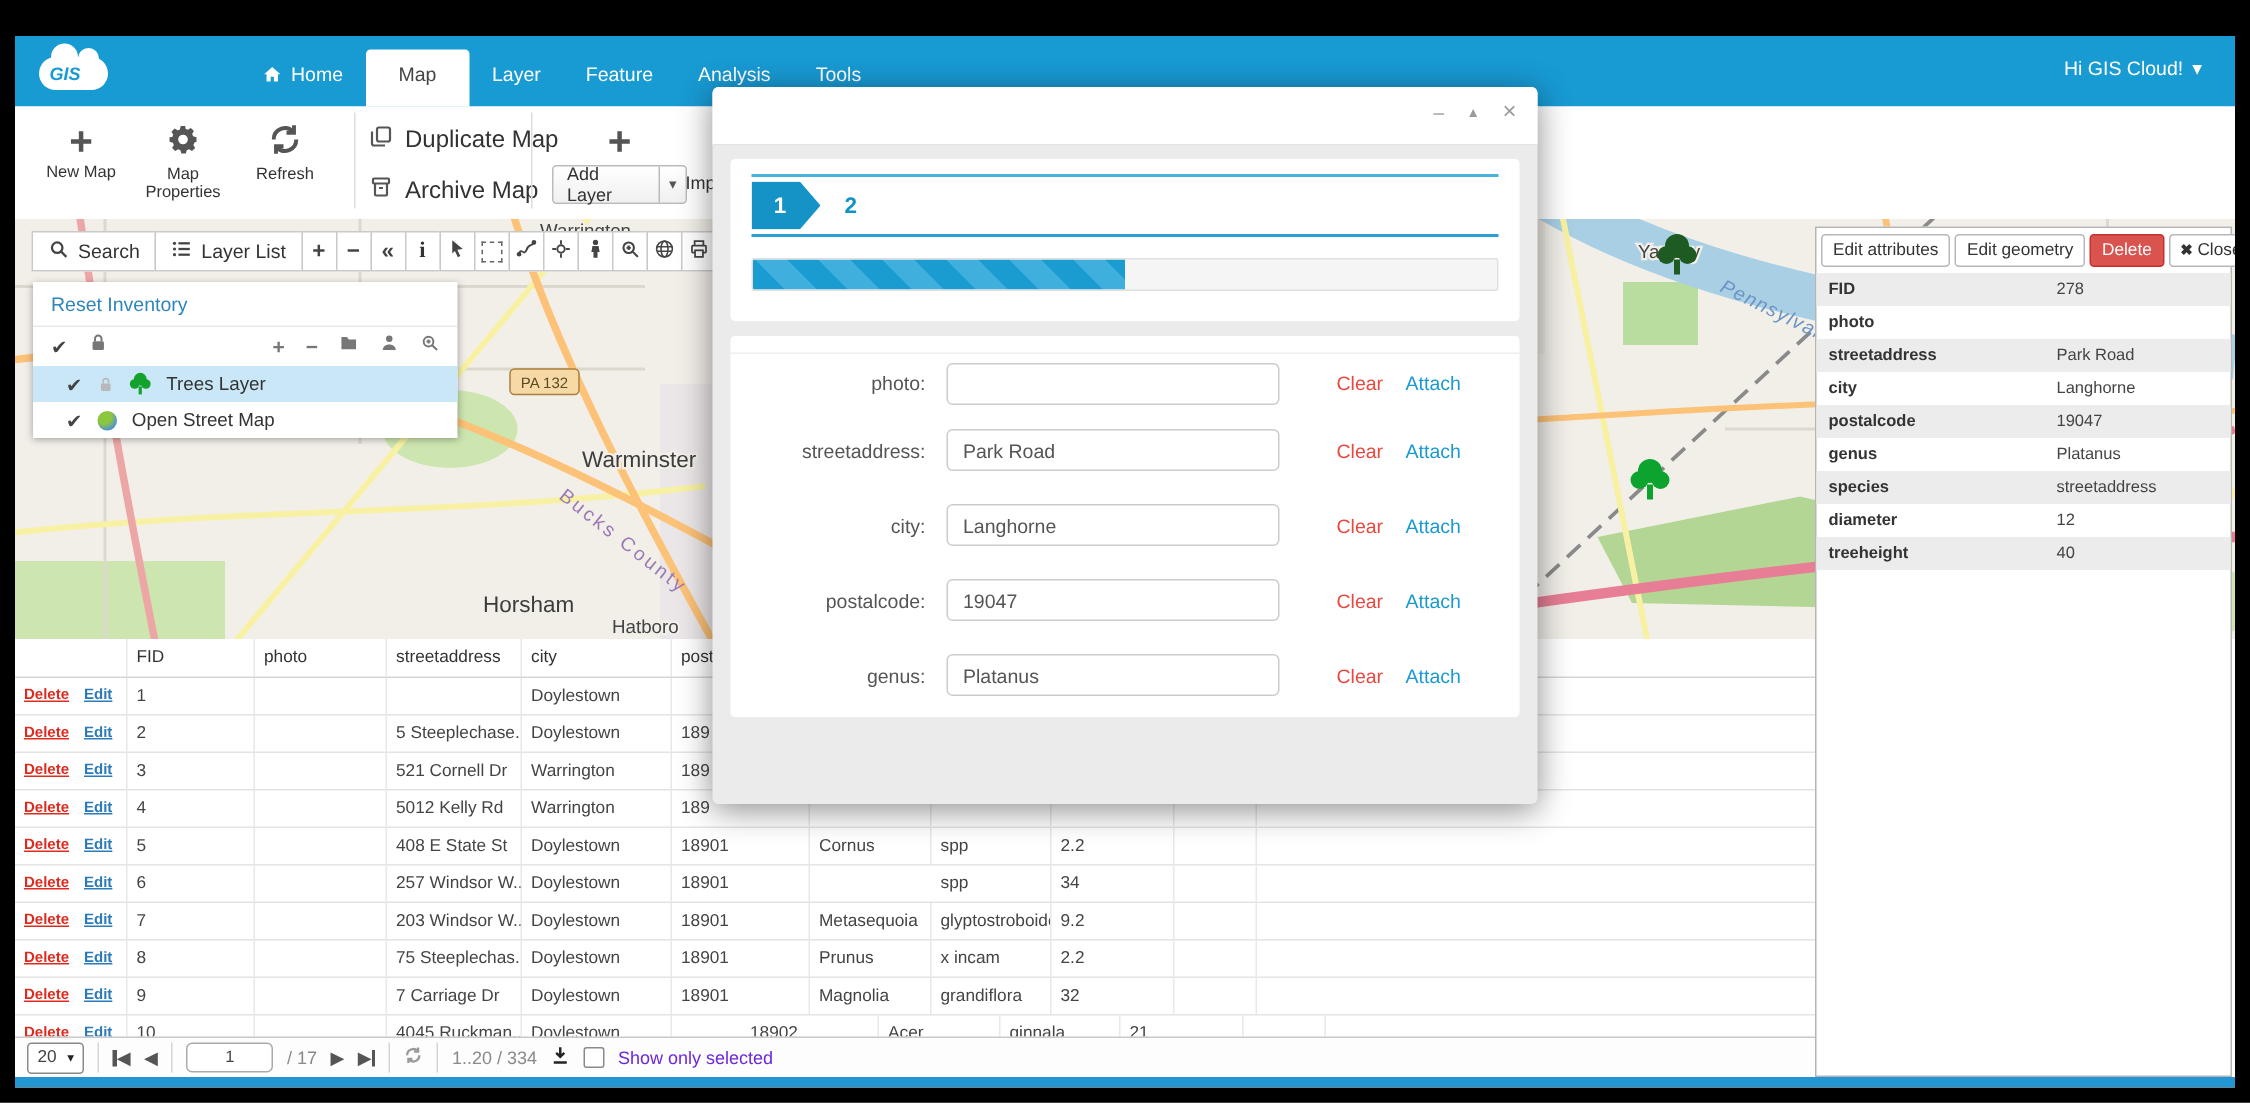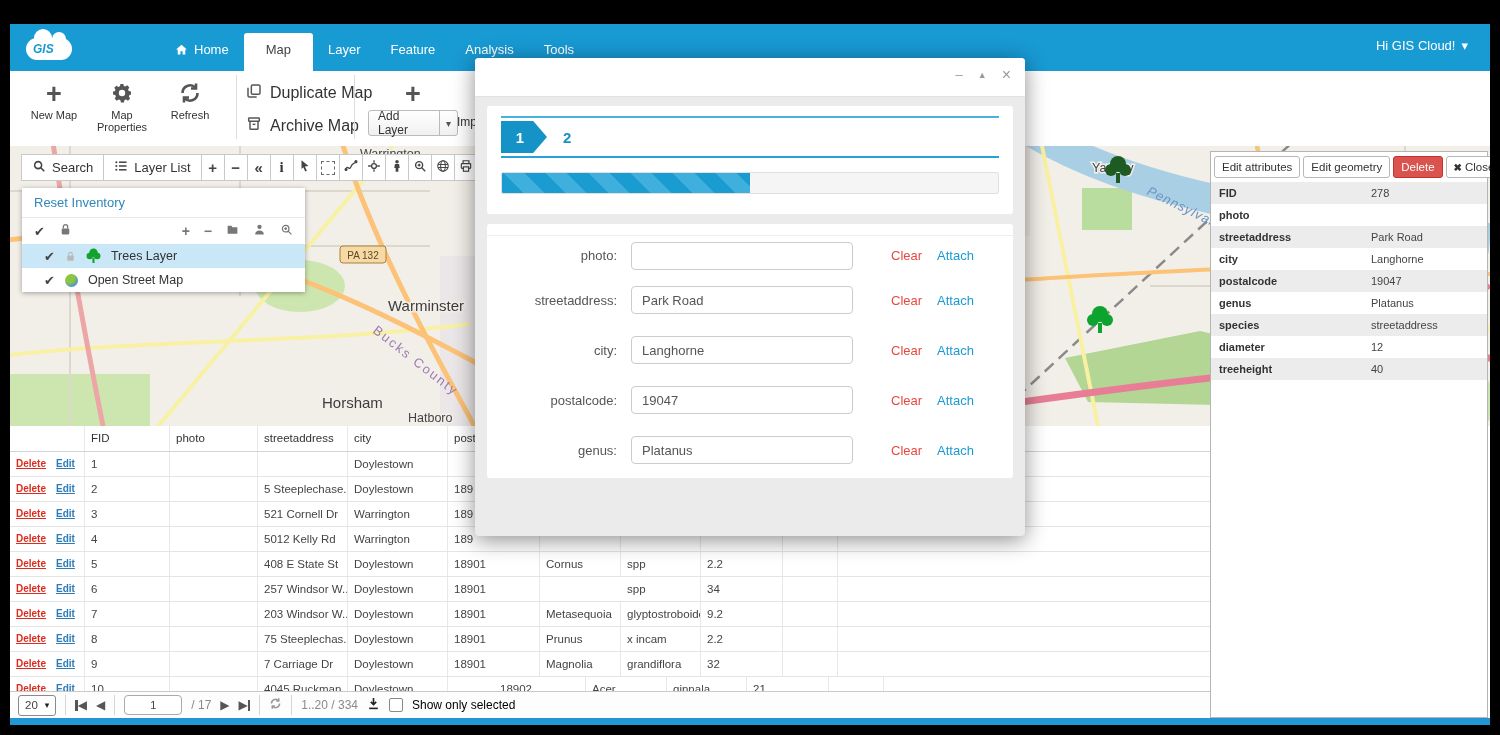--- a/index.html
+++ b/index.html
@@ -606,21 +606,21 @@
           <path d="M19.5 12a7.5 7.5 0 0 1-13 5.2"></path>
           <path d="M6 21.5v-5h5"></path>
         </svg></span>
     <span class="vsep"></span>
     <span class="muted">1..20 / 334</span>
     <span class="pgdl"><svg viewBox="0 0 24 24" fill="none" stroke="currentColor" stroke-width="3">
           <path d="M12 2v11M7 9l5 5 5-5"></path>
           <path d="M4 21h16"></path>
         </svg></span>
     <span class="cbx"></span>
-    <span style="color:#000000;">Show only selected</span>
+    <span style="color:#6d28d9;">Show only selected</span>
   </div>
 
   <div class="right-panel">
     <div class="fp-btns">
       <button class="fpb">Edit attributes</button>
       <button class="fpb">Edit geometry</button>
       <button class="fpb danger">Delete</button>
       <button class="fpb"><span class="x">✖</span><span>Close</span></button>
     </div>
     <div id="attr-rows">

